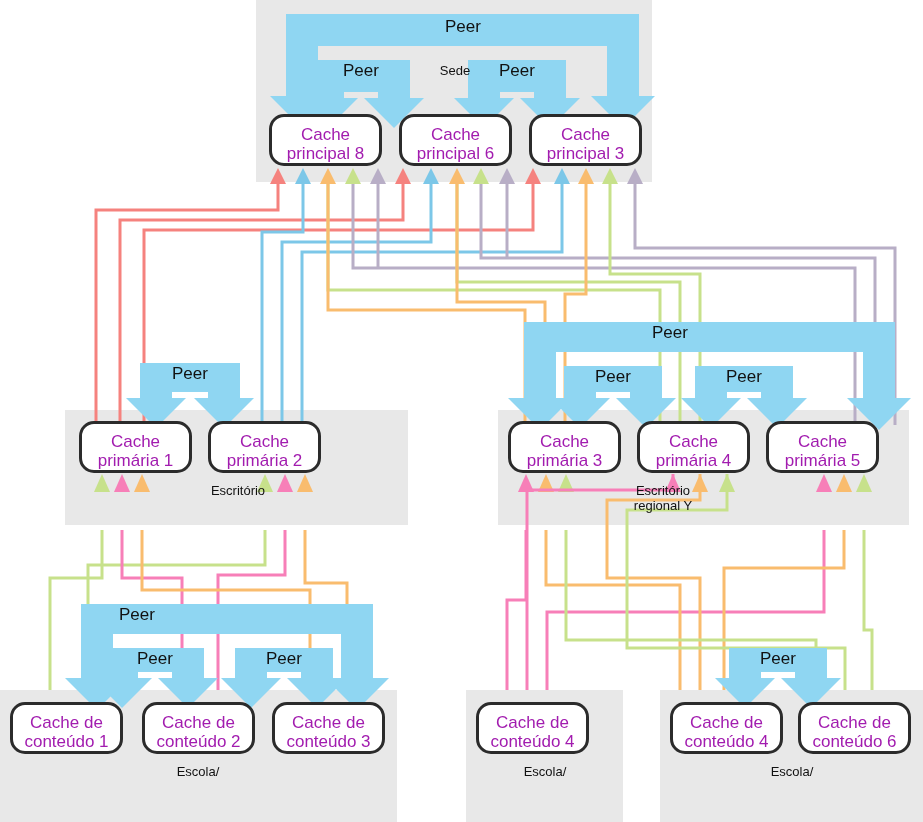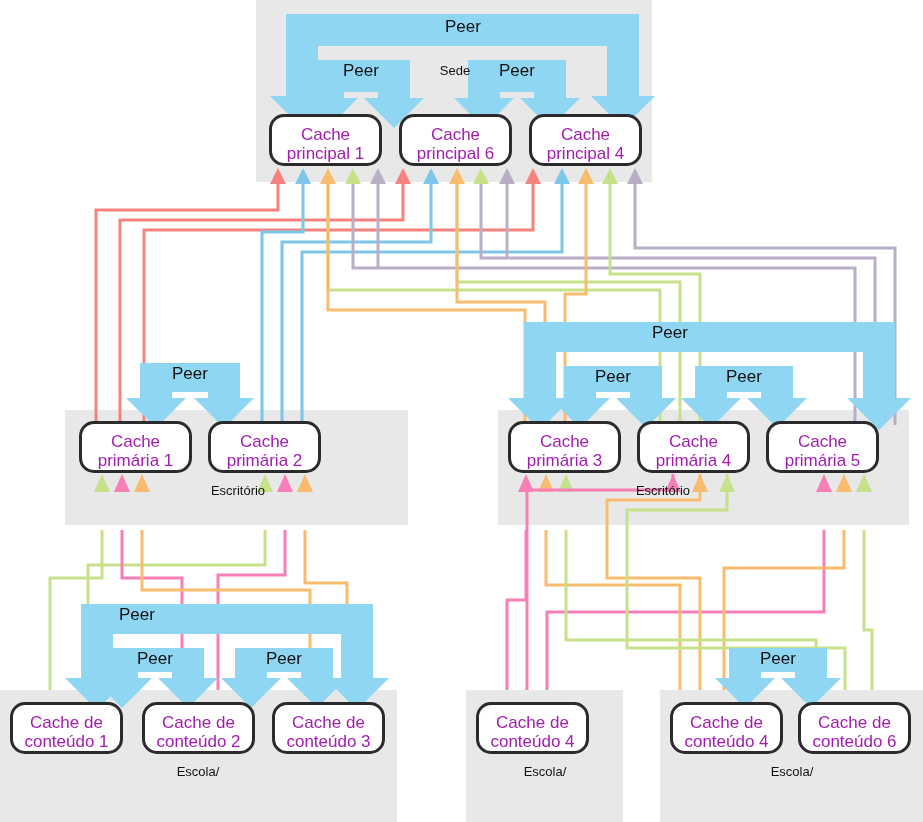--- a/index.html
+++ b/index.html
@@ -190,47 +190,48 @@
   <div class="peerword" style="left:738px;top:649px;width:80px;">Peer</div>
 
   <div class="plabel" style="left:410px;top:63px;width:90px;">Sede</div>
 
   <div class="plabel" style="left:148px;top:483px;width:180px;">
     <div>Escritório</div>
   </div>
 
   <div class="plabel" style="left:573px;top:483px;width:180px;">
     <div>Escritório</div>
+    <div>regional Y</div>
   </div>
 
   <div class="plabel" style="left:108px;top:764px;width:180px;">
     <div>Escola/</div>
   </div>
 
   <div class="plabel" style="left:455px;top:764px;width:180px;">
     <div>Escola/</div>
   </div>
 
   <div class="plabel" style="left:702px;top:764px;width:180px;">
     <div>Escola/</div>
   </div>
 
   <div class="cache" style="left:269px;top:114px;width:113px;height:52px;">
     <span>
-      <span>Cache</span><br><span>principal 1</span>
+      <span>Cache</span><br><span>principal 8</span>
     </span>
   </div>
   <div class="cache" style="left:399px;top:114px;width:113px;height:52px;">
     <span>
       <span>Cache</span><br><span>principal 6</span>
     </span>
   </div>
   <div class="cache" style="left:529px;top:114px;width:113px;height:52px;">
     <span>
-      <span>Cache</span><br><span>principal 4</span>
+      <span>Cache</span><br><span>principal 3</span>
     </span>
   </div>
 
   <div class="cache" style="left:79px;top:421px;width:113px;height:52px;">
     <span>
       <span>Cache</span><br><span>primária 1</span>
     </span>
   </div>
   <div class="cache" style="left:208px;top:421px;width:113px;height:52px;">
     <span>

